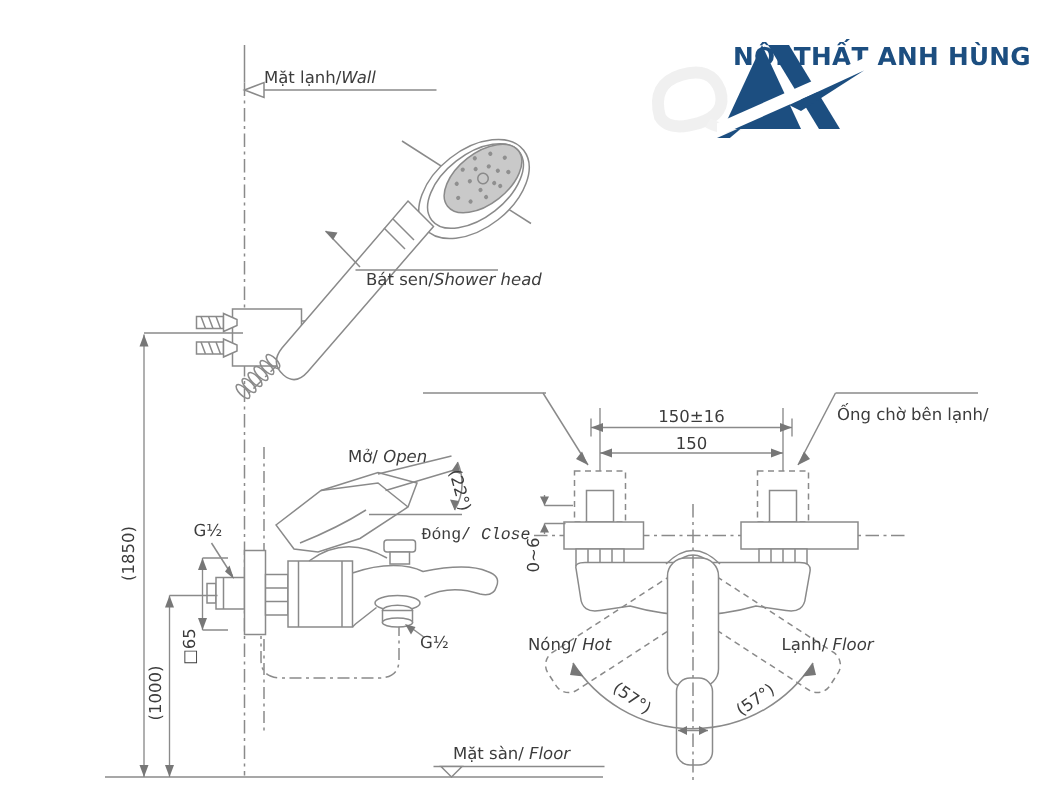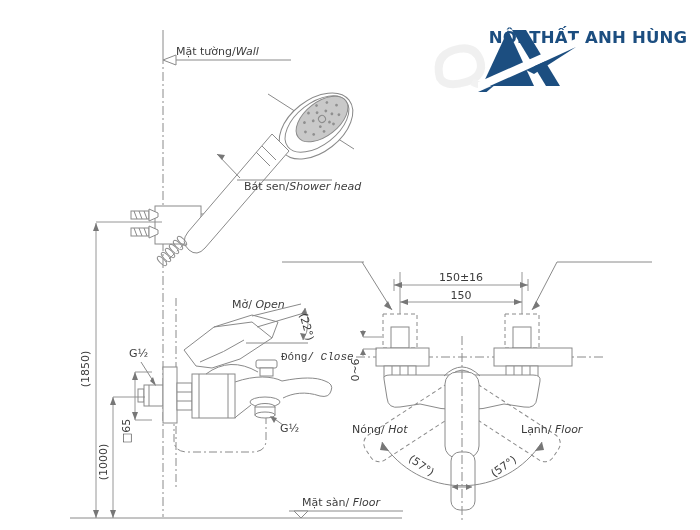--- a/index.html
+++ b/index.html
@@ -248,41 +248,42 @@
     <svg class="logo-mark" width="100" height="66" viewBox="0 0 100 66">
       <polygon points="4,60 30,4 56,60" fill="#1c4e80"></polygon>
       <polygon points="34,4 48,4 82,60 68,60" fill="#1c4e80"></polygon>
       <polygon points="-4,58 104,10 104,19 -4,67" fill="#ffffff"></polygon>
       <polygon points="48,44 98,21 56,48" fill="#1c4e80"></polygon>
       <polygon points="0,66 18,58 5,69" fill="#1c4e80"></polygon>
     </svg>
     <div class="logo-text">NỘI THẤT ANH HÙNG</div>
   </div>
 
-  <div class="lbl" style="left:176px;top:46px;"><span>Mặt tường/</span><span class="it">Wall</span></div>
+  <div class="lbl" style="left:176px;top:46px;"><span>Mặt lạnh/</span><span class="it">Wall</span></div>
 
   <div class="lbl" style="left:244px;top:181px;"><span>Bát sen/</span><span class="it">Shower head</span></div>
 
   <div class="lbl" style="left:232px;top:299px;"><span>Mở/ </span><span class="it">Open</span></div>
 
   <div class="lbl dim" style="left:306px;top:327px;transform:translate(-50%,-50%) rotate(75deg);">(22°)</div>
 
   <div class="lbl" style="left:281px;top:351px;font-family:Liberation Mono, monospace;"><span>Đóng/ </span><span class="it">Close</span></div>
 
   <div class="lbl" style="left:129px;top:348px;">G½</div>
   <div class="lbl" style="left:280px;top:423px;">G½</div>
 
   <div class="lbl dim" style="left:86px;top:369px;transform:translate(-50%,-50%) rotate(-90deg);">(1850)</div>
   <div class="lbl dim" style="left:104px;top:462px;transform:translate(-50%,-50%) rotate(-90deg);">(1000)</div>
   <div class="lbl dim" style="left:127px;top:431px;transform:translate(-50%,-50%) rotate(-90deg);">□65</div>
 
   <div class="lbl" style="left:302px;top:497px;"><span>Mặt sàn/ </span><span class="it">Floor</span></div>
 
 
   <div class="lbl" style="left:558px;top:247px;">
+    <div>Ống chờ bên lạnh/</div>
   </div>
 
   <div class="lbl dim" style="left:461px;top:278px;transform:translate(-50%,-50%);">150±16</div>
   <div class="lbl dim" style="left:461px;top:296px;transform:translate(-50%,-50%);">150</div>
   <div class="lbl dim" style="left:356px;top:370px;transform:translate(-50%,-50%) rotate(-90deg);">0~6</div>
 
   <div class="lbl" style="left:352px;top:424px;"><span>Nóng/ </span><span class="it">Hot</span></div>
   <div class="lbl" style="left:521px;top:424px;"><span>Lạnh/ </span><span class="it">Floor</span></div>
 
   <div class="lbl dim" style="left:421px;top:466px;transform:translate(-50%,-50%) rotate(35deg);">(57°)</div>

